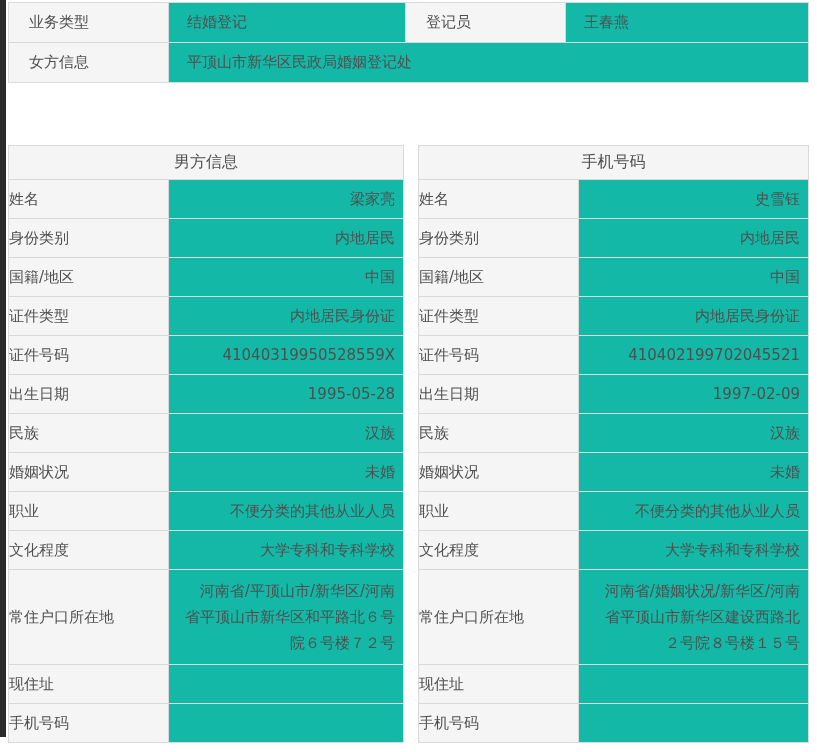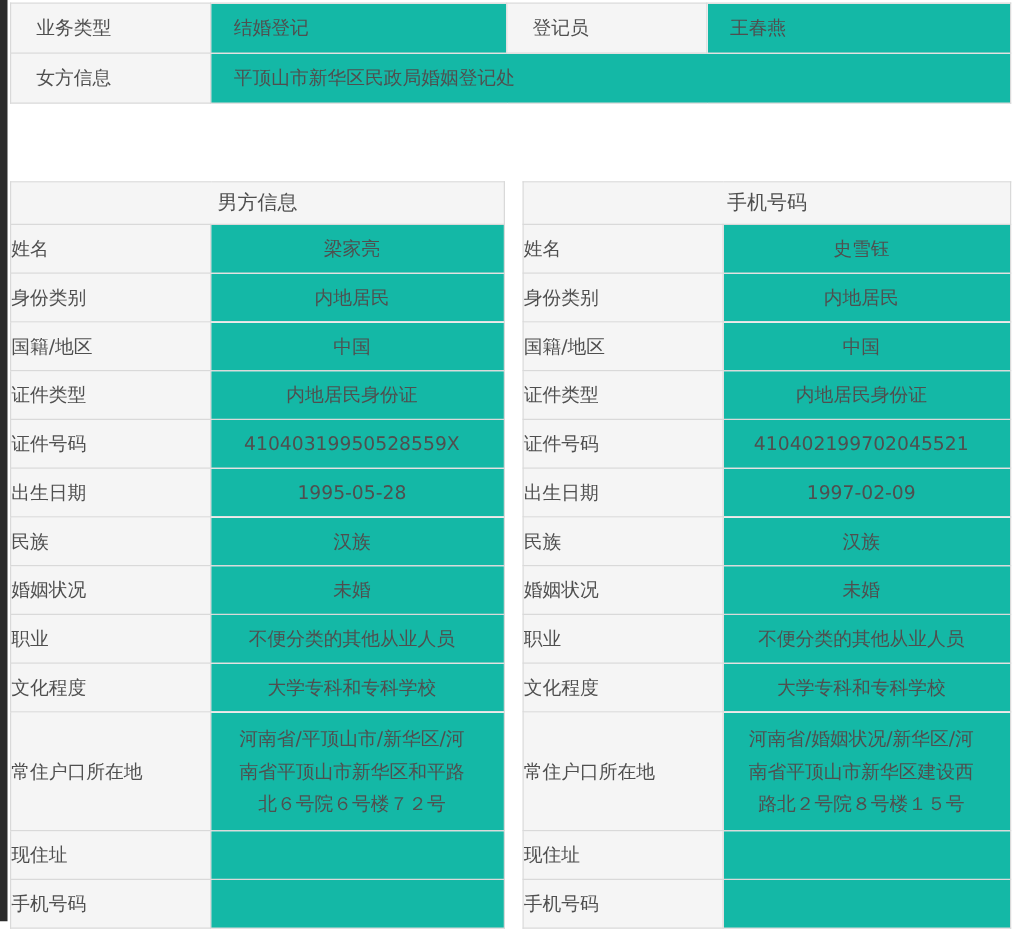--- a/index.html
+++ b/index.html
@@ -49,23 +49,23 @@
     text-align: center;
     font-size: 16px;
     color: #4f4f4f;
   }
   .person-table .lbl {
     text-align: left;
     padding-right: 20px;
     height: 39px;
   }
   .person-table .val {
-    text-align: center;
+    text-align: right;
     padding-left: 16px;
-    padding-right: 25px;
+    padding-right: 8px;
     height: 39px;
   }
   .person-table tr.address-row .lbl,
   .person-table tr.address-row .val {
     height: 94px;
   }
   .person-table tr.address-row .val {
     line-height: 26px;
     padding-top: 8px;
     padding-bottom: 8px;

